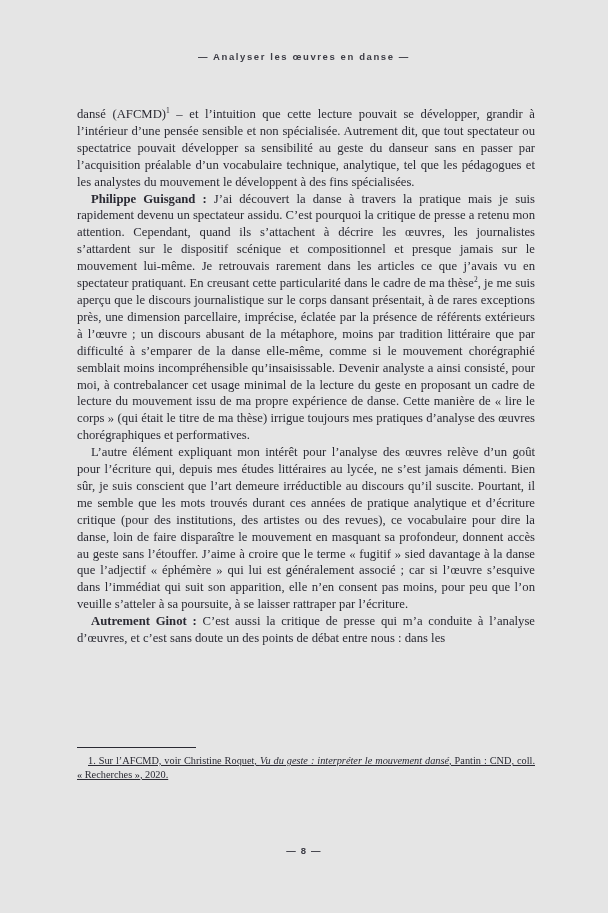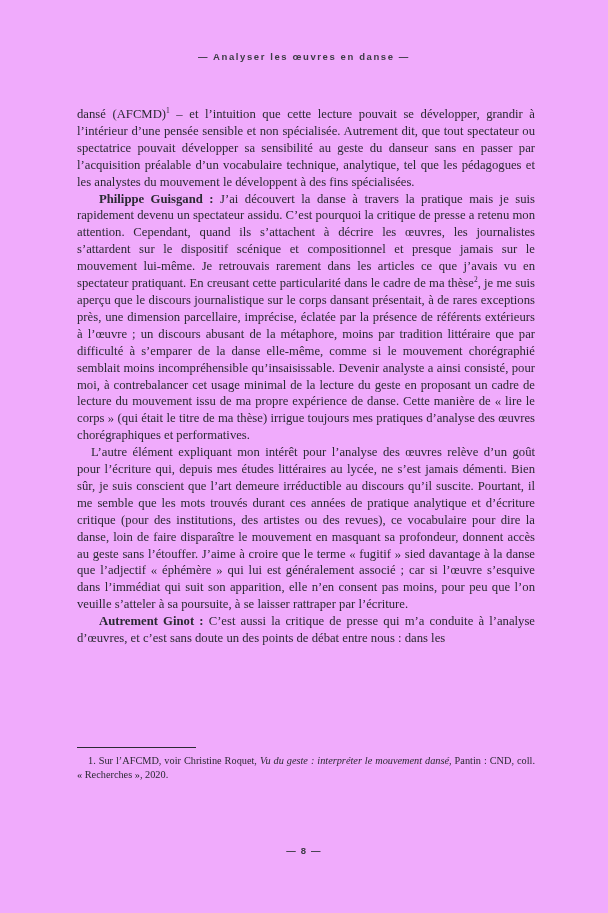--- a/index.html
+++ b/index.html
@@ -1,52 +1,53 @@
 <!DOCTYPE html>
 <html lang="fr"><head>
 <meta charset="utf-8">
 <style>
   html, body { margin:0; padding:0; background:#ffffff; }
   .page {
     position:relative;
     width:608px; height:913px;
-    background:#f0abfc;
+    background:#e5e5e5;
     font-family:"Liberation Serif", serif;
     color:#262630;
     overflow:hidden;
   }
   .running-header {
     position:absolute; top:51px; left:0; right:0;
     text-align:center;
     font-family:"Liberation Sans", sans-serif;
     font-size:9.5px; font-weight:bold;
     letter-spacing:1.6px;
     color:#3b3b44;
   }
   .text-column {
     position:absolute; left:77px; top:106px; width:458px;
     font-size:12.7px; line-height:16.9px;
     text-align:justify;
     color:#2a2a33;
   }
   .text-column p { margin:0; }
   .text-column p.indent { text-indent:14px; }
-  .run-bold   { font-weight:bold;margin-left:8px; }
+  .run-bold   { font-weight:bold; }
   .run-italic { font-style:italic; }
   sup { font-size:7.5px; line-height:0; vertical-align:super; }
   .footnote-separator {
     position:absolute; left:77px; top:747px;
     width:119px; height:0;
     border-top:1.4px solid #2a2a33;
   }
   .footnotes {
     position:absolute; left:77px; top:754px; width:458px;
     font-size:10.3px; line-height:13.5px;
     text-align:justify;
     color:#2a2a33;
+    text-decoration:underline;
   }
   .footnotes .footnote-item { margin:0; text-indent:11px; }
   .page-number {
     position:absolute; top:845px; left:0; right:0;
     text-align:center;
     font-family:"Liberation Sans", sans-serif;
     font-size:9.5px; font-weight:bold;
     letter-spacing:1.2px;
     color:#3b3b44;
   }

